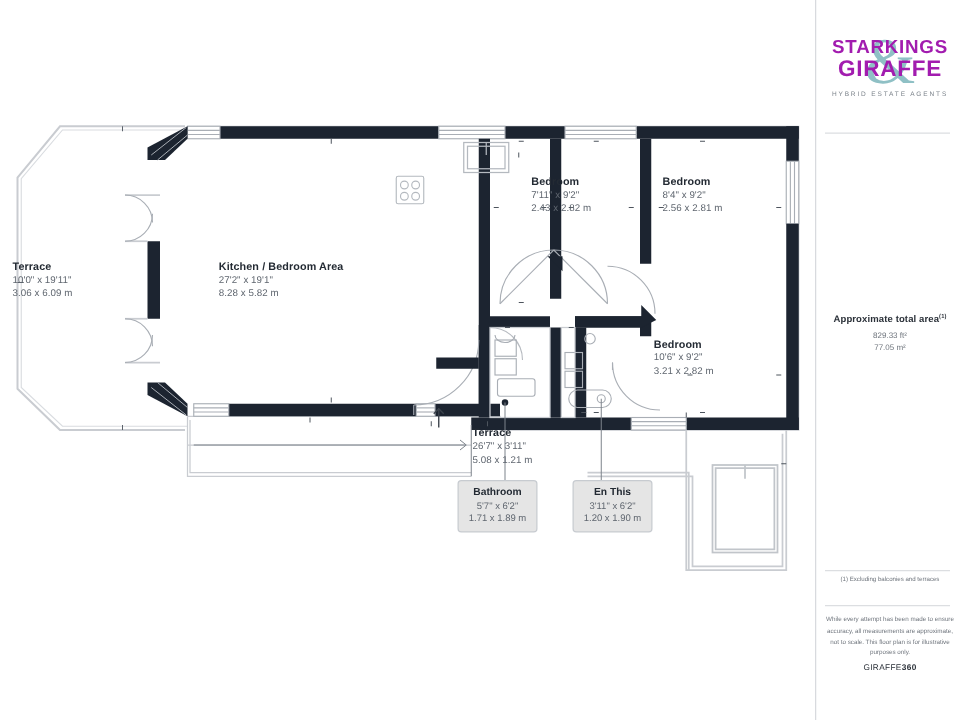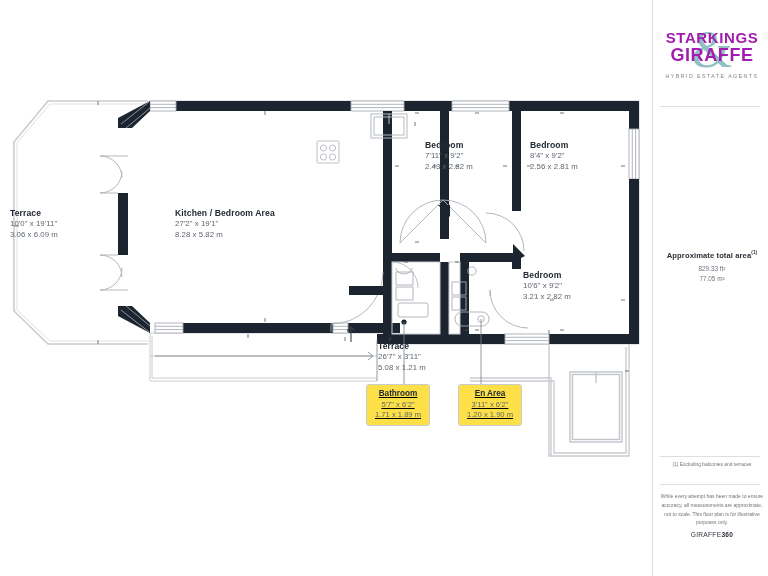--- a/index.html
+++ b/index.html
@@ -82,23 +82,22 @@
   .room-label .rl-name {
     font-size: 8.6px; font-weight: 700; color: #232a33;
     letter-spacing: .1px;
   }
   .room-label .rl-dim {
     font-size: 7.8px; color: #5f666f; letter-spacing: .05px;
   }
   .callout {
     position: absolute; text-align: center; line-height: 1.32;
     border: 1px solid #c7cbd0; border-radius: 3px;
-    background: #fde047; padding: 4px 8px 5px 8px;
+    background: #e5e5e5; padding: 4px 8px 5px 8px;
     white-space: nowrap;
-    text-decoration: underline;
   }
   .callout .rl-name {
     font-size: 8.2px; font-weight: 700; color: #232a33;
   }
   .callout .rl-dim { font-size: 7.6px; color: #5f666f; }
 </style>
 </head>
 <body>
 
 <div id="page">
@@ -367,21 +366,21 @@
     <div class="rl-dim">5.08 x 1.21 m</div>
   </div>
 
   <div class="callout" style="left:366px; top:384px;">
     <div class="rl-name">Bathroom</div>
     <div class="rl-dim">5'7" x 6'2"</div>
     <div class="rl-dim">1.71 x 1.89 m</div>
   </div>
 
   <div class="callout" style="left:458px; top:384px;">
-    <div class="rl-name">En Area</div>
+    <div class="rl-name">En This</div>
     <div class="rl-dim">3'11" x 6'2"</div>
     <div class="rl-dim">1.20 x 1.90 m</div>
   </div>
 
   <div class="panel-divider"></div>
   <div class="panel-hr" style="top:106px;"></div>
   <div class="panel-hr" style="top:456px;"></div>
   <div class="panel-hr" style="top:484px;"></div>
 
   <div class="logo-block">

